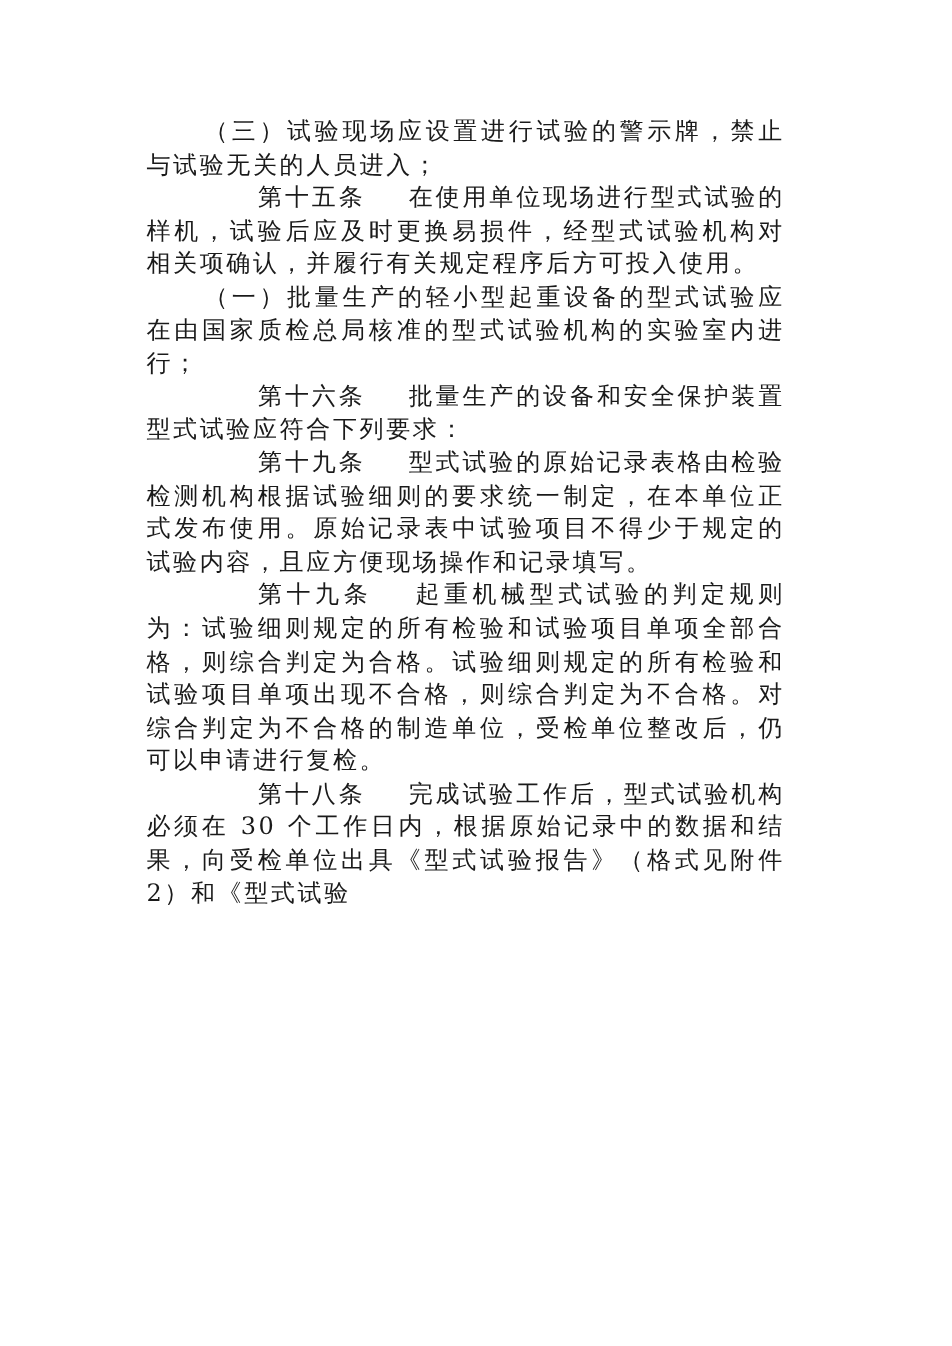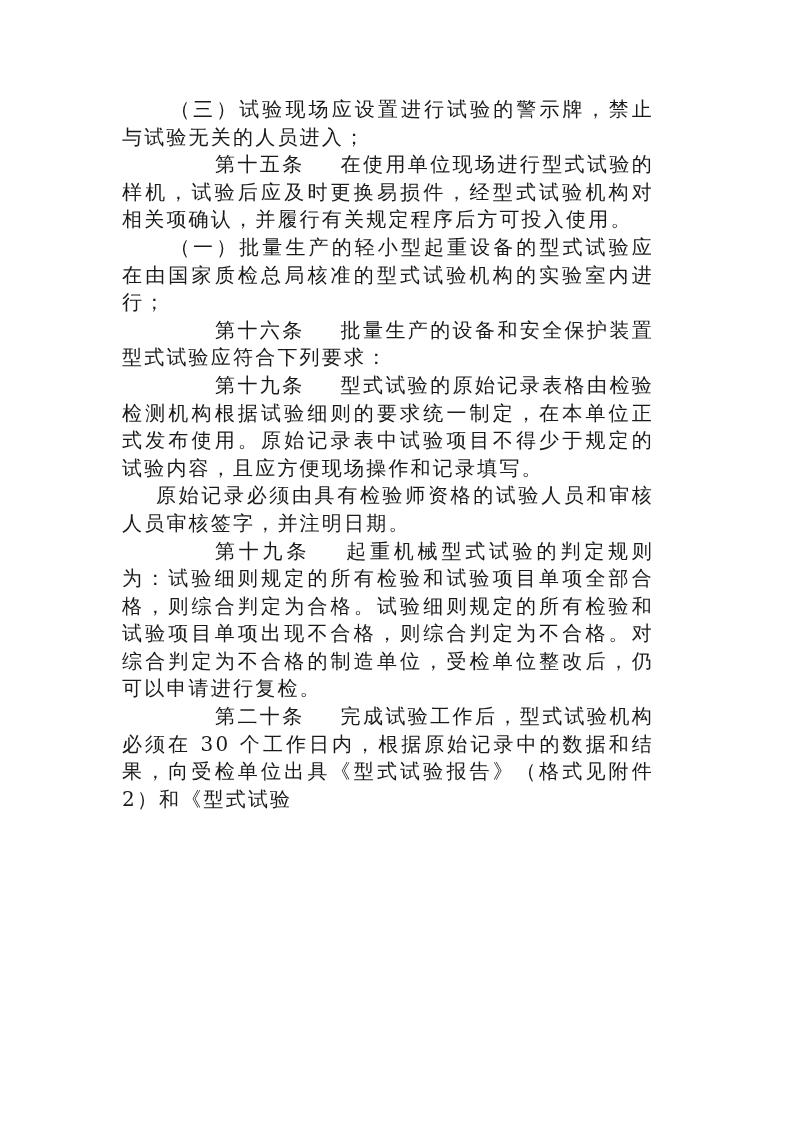--- a/index.html
+++ b/index.html
@@ -48,22 +48,19 @@
   </p>
   <p class="para indent-2">
     <span>（一）批量生产的轻小型起重设备的型式试验应在由国家质检总局核准的型式试验机构的实验室内进行；</span>
   </p>
   <p class="para indent-4">
     <span class="article-num">第十六条</span><span>批量生产的设备和安全保护装置型式试验应符合下列要求：</span>
   </p>
   <p class="para indent-4">
     <span class="article-num">第十九条</span><span>型式试验的原始记录表格由检验检测机构根据试验细则的要求统一制定，在本单位正式发布使用。原始记录表中试验项目不得少于规定的试验内容，且应方便现场操作和记录填写。</span>
   </p>
-  <p class="para indent-2b">
-    <span>原始记录必须由具有检验师资格的试验人员和审核人员审核签字，并注明日期。</span>
-  </p>
   <p class="para indent-4">
     <span class="article-num">第十九条</span><span>起重机械型式试验的判定规则为：试验细则规定的所有检验和试验项目单项全部合格，则综合判定为合格。试验细则规定的所有检验和试验项目单项出现不合格，则综合判定为不合格。对综合判定为不合格的制造单位，受检单位整改后，仍可以申请进行复检。</span>
   </p>
   <p class="para indent-4">
-    <span class="article-num">第二十条</span><span>完成试验工作后，型式试验机构必须在 30 个工作日内，根据原始记录中的数据和结果，向受检单位出具《型式试验报告》（格式见附件 2）和《型式试验</span>
+    <span class="article-num">第十八条</span><span>完成试验工作后，型式试验机构必须在 30 个工作日内，根据原始记录中的数据和结果，向受检单位出具《型式试验报告》（格式见附件 2）和《型式试验</span>
   </p>
 </div>
 
 </body></html>

